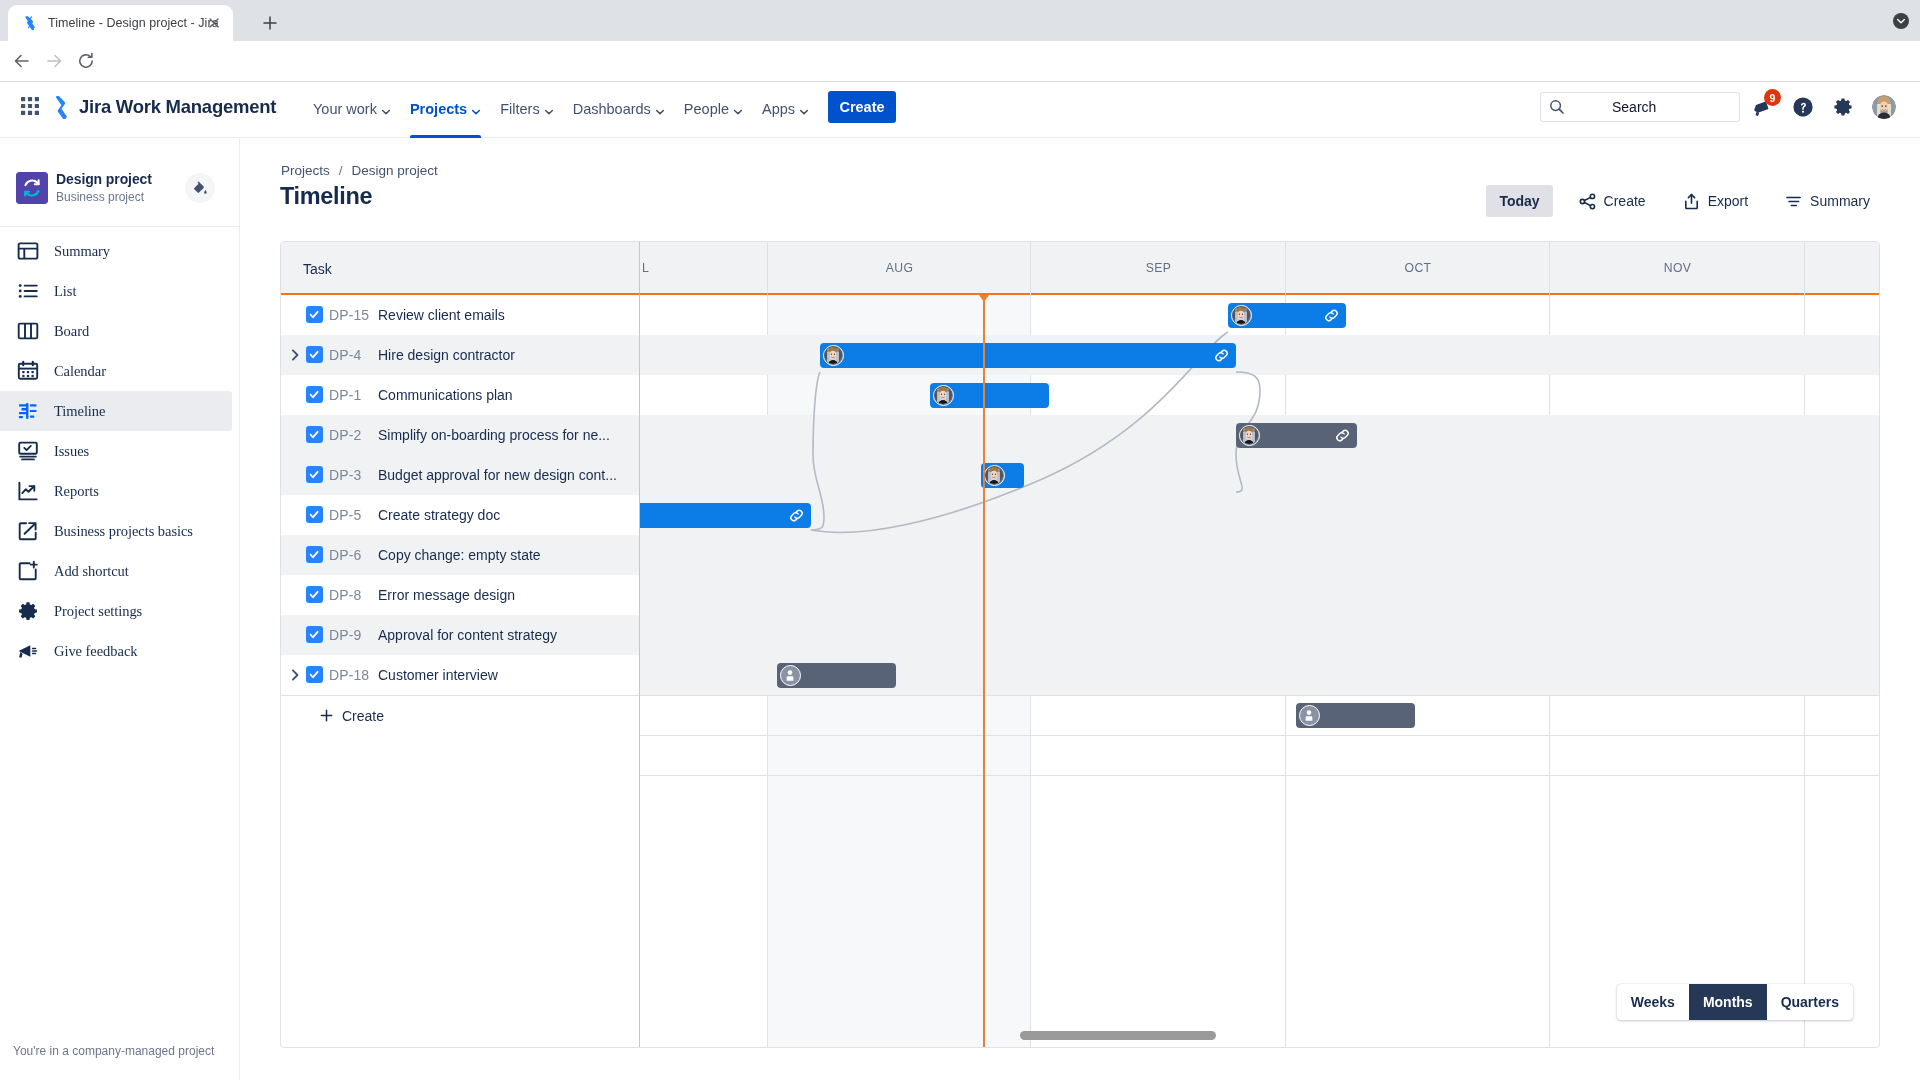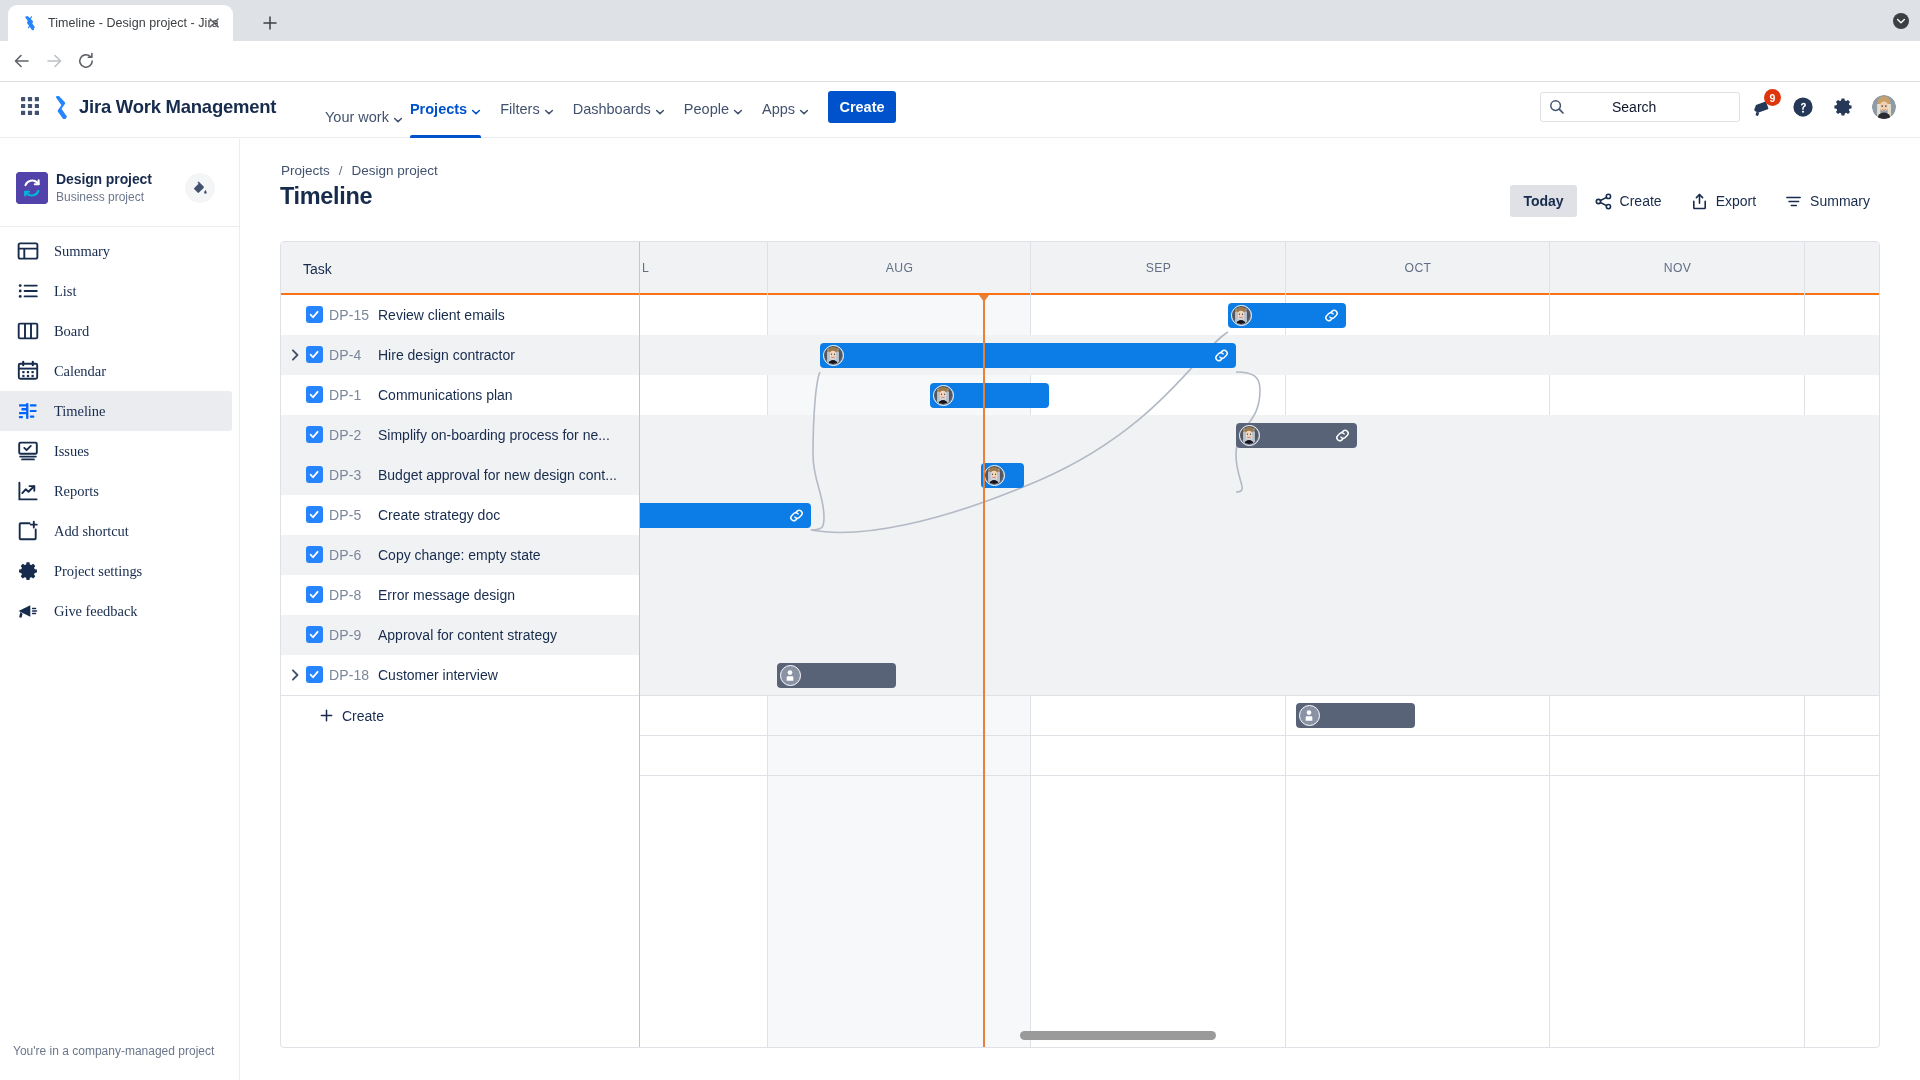--- a/index.html
+++ b/index.html
@@ -59,21 +59,21 @@
   .nav-lbl{margin-left:14px;font-size:14.5px;color:#172b4d;letter-spacing:-0.05px;}
   .nav-row.sel .nav-lbl{color:#172b4d;}
   .side-foot{position:absolute;left:13px;bottom:22px;font-size:12px;color:#6b778c;}
 
   
   .main{position:absolute;left:241px;top:139px;width:1679px;height:941px;background:#fff;}
   .crumbs{position:absolute;left:40px;top:24px;font-size:13.5px;color:#42526e;display:flex;gap:9px;align-items:center;}
   .crumbs a{color:#42526e;text-decoration:none;cursor:pointer;}
   .crumbs .sl{color:#6b778c;}
   .ptitle{position:absolute;left:39px;top:44px;font-size:23.5px;font-weight:600;color:#172b4d;letter-spacing:-0.35px;}
-  .acts{position:absolute;right:39px;top:46px;display:flex;align-items:center;gap:6px;}
+  .acts{position:absolute;right:39px;top:46px;display:flex;align-items:center;gap:14px;}
   .act{height:32px;display:flex;align-items:center;gap:7px;padding:0 11px;border-radius:3px;font-size:14px;font-weight:500;color:#172b4d;cursor:pointer;}
   .act.today{background:#dfe1e6;font-weight:600;padding:0 13px;}
 
   
   .panel{position:absolute;left:39px;top:102px;width:1600px;height:807px;border:1px solid #dfe1e6;border-radius:4px;overflow:hidden;background:#fff;}
   .gridhead{position:absolute;left:0;top:0;width:1600px;height:53px;background:#f1f2f4;border-bottom:2px solid #f97316;}
   .taskcol-h{position:absolute;left:0;top:0;width:358px;height:53px;display:flex;align-items:center;padding-left:22px;font-size:14px;color:#172b4d;font-weight:400;}
   .colsep{position:absolute;top:0;width:1px;background:#c1c7d0;}
   .mon-lbl{position:absolute;top:19px;font-size:12.2px;color:#626f86;letter-spacing:0.35px;text-align:center;}
   .vline{position:absolute;top:0;width:1px;background:#dfe1e6;}
@@ -225,21 +225,21 @@
 <div class="brand">
   <span style="display:flex">
     <svg width="19" height="24" viewBox="0 0 19 24">
         <path d="M5.1 1.1C4.2 1.1 3.7 2.1 4.2 2.8l4.9 7c.4.5.4 1.2 0 1.7l-2 2.9c-.4.5-.1 1.3.6 1.3.3 0 .5-.1.7-.4l4.5-6.4c.4-.5.4-1.2 0-1.7L7.5 1.6C7.3 1.3 7 1.1 6.6 1.1H5.1z" fill="#2684ff"></path>
         <path d="M13.8 22.9c.9 0 1.4-1 .9-1.7l-4.9-7c-.4-.5-.4-1.2 0-1.7l2-2.9c.4-.5.1-1.3-.6-1.3-.3 0-.5.1-.7.4l-4.5 6.4c-.4.5-.4 1.2 0 1.7l5.4 7.6c.2.3.5.5.9.5h1.5z" fill="#2684ff"></path>
       </svg>
   </span>
   <span class="brand-txt">Jira Work Management</span>
 </div>
 <div id="navitems">
-    <div class="navitem" style="left: 317px; margin-top: 8px;">
+    <div class="navitem" style="left: 305px;">
       <span>Your work</span>
       <span class="caret"><svg width="10" height="10" viewBox="0 0 10 10">
           <path d="M1.6 3.5L5 6.6l3.4-3.1" fill="none" stroke="currentColor" stroke-width="1.5" stroke-linecap="round" stroke-linejoin="round"></path>
         </svg></span>
     </div>
     <div class="navitem active" style="left: 401.953px;">
       <span>Projects</span>
       <span class="caret"><svg width="10" height="10" viewBox="0 0 10 10">
           <path d="M1.6 3.5L5 6.6l3.4-3.1" fill="none" stroke="currentColor" stroke-width="1.5" stroke-linecap="round" stroke-linejoin="round"></path>
         </svg></span>
@@ -421,20 +421,29 @@
       </div>
       <div class="nav-row">
         <span class="nav-ico">
           <svg width="24" height="24" viewBox="0 0 24 24">
             <path d="M3.4 3.6v16.8h17.2" fill="none" stroke="#172b4d" stroke-width="1.9" stroke-linecap="round"></path>
             <path d="M6.3 14.1l3.4-3.8 2.8 2.4 5.6-5.5" fill="none" stroke="#172b4d" stroke-width="1.9" stroke-linecap="round" stroke-linejoin="round"></path>
             <path d="M13.5 7.1h4.8v4.6" fill="none" stroke="#172b4d" stroke-width="1.9" stroke-linecap="round" stroke-linejoin="round"></path>
           </svg>
         </span>
         <span class="nav-lbl">Reports</span>
+      </div>
+      <div class="nav-row">
+        <span class="nav-ico">
+          <svg width="24" height="24" viewBox="0 0 24 24">
+            <path d="M10.2 4.2H4.6a.9.9 0 0 0-.9.9v14.2c0 .5.4.9.9.9h14.2c.5 0 .9-.4.9-.9v-5.6" fill="none" stroke="#172b4d" stroke-width="1.9" stroke-linecap="round" stroke-linejoin="round"></path>
+            <path d="M8.6 14.8L19.4 4.3M13.1 4.1h6.5v6.4" fill="none" stroke="#172b4d" stroke-width="1.9" stroke-linecap="round" stroke-linejoin="round"></path>
+          </svg>
+        </span>
+        <span class="nav-lbl">Business projects basics</span>
       </div>
       <div class="nav-row">
         <span class="nav-ico">
           <svg width="24" height="24" viewBox="0 0 24 24">
             <path d="M13.6 4.2H4.6a.9.9 0 0 0-.9.9v14.2c0 .5.4.9.9.9h14.2c.5 0 .9-.4.9-.9v-8.9" fill="none" stroke="#172b4d" stroke-width="1.9" stroke-linecap="round" stroke-linejoin="round"></path>
             <path d="M17.8 2.6v6M14.8 5.6h6" stroke="#172b4d" stroke-width="1.9" stroke-linecap="round"></path>
           </svg>
         </span>
         <span class="nav-lbl">Add shortcut</span>
       </div>
@@ -817,16 +826,21 @@
           <span class="ava blank"><svg width="18" height="18" viewBox="0 0 20 20">
               <circle cx="10" cy="7.3" r="2.6" fill="#fff"></circle>
               <path d="M6.3 12.9c0-.8.6-1.4 1.4-1.4h4.6c.8 0 1.4.6 1.4 1.4v3.6H6.3z" fill="#fff"></path>
             </svg></span>
         </div>
       </div>
     <div id="todaym">
         <div class="todayline" style="left:702px;top:57px;height:750px"></div>
         <div class="todaytip" style="left:698px;top:53px"></div>
       </div>
+    <div class="zoomsw" id="zoomsw">
+        <div class="zbtn">Weeks</div>
+        <div class="zbtn on">Months</div>
+        <div class="zbtn">Quarters</div>
+      </div>
     <div class="hscroll" style="left:739px;bottom:7px;width:196px"></div>
   <div class="vline-main" style="left: 358px; top: 53px; height: 754px;"></div>
     </div>
 </div>
 
 </body></html>

